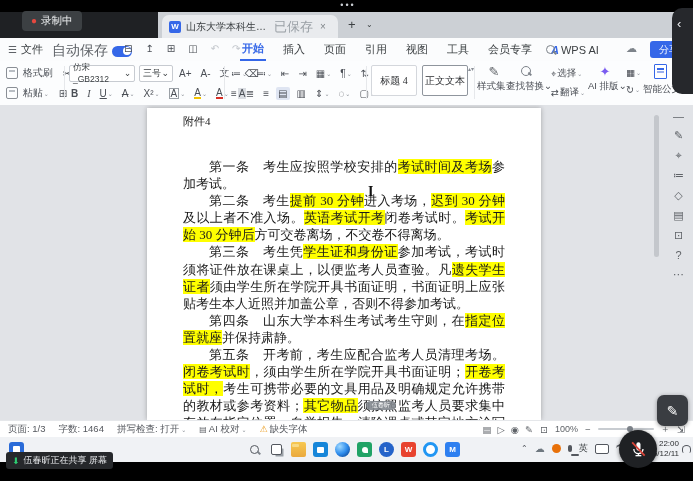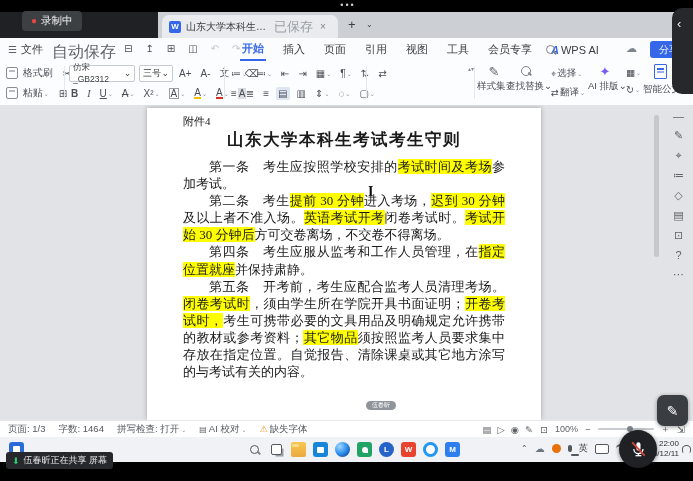--- a/index.html
+++ b/index.html
@@ -21,21 +21,21 @@
          display:flex;align-items:center;justify-content:center;flex:0 0 auto;}
   .tab-title{margin-left:5px;max-width:84px;overflow:hidden;white-space:nowrap;text-overflow:ellipsis;color:#3c4043;}
   .tab-status{margin-left:4px;color:#9aa0a6;font-size:13px;white-space:nowrap;}
   .tab-close{margin-left:7px;color:#80868b;font-size:10px;}
   .tab-plus{position:absolute;left:348px;top:5px;font-size:13px;color:#3c4043;}
   .tab-caret{position:absolute;left:366px;top:8px;font-size:8px;color:#3c4043;}
   
   .menubar{position:absolute;left:0;top:38px;width:693px;height:23px;background:#fbfcfd;border-bottom:1px solid #e8eaec;font-size:11px;}
   .mb-file{position:absolute;left:8px;top:4px;display:flex;gap:4px;align-items:center;color:#3c4043;}
   .mb-burger{color:#5f6368;font-size:10px;}
-  .autosave{position:absolute;left:52px;top:4px;display:flex;align-items:center;gap:4px;font-size:16px;color:#5f6368;flex-direction:column;}
+  .autosave{position:absolute;left:52px;top:4px;display:flex;align-items:center;gap:4px;font-size:14px;color:#5f6368;}
   .toggle{width:20px;height:11px;border-radius:6px;background:#3567e8;position:relative;}
   .toggle i{position:absolute;right:1.5px;top:1.5px;width:8px;height:8px;border-radius:50%;background:#fff;}
   .quick{position:absolute;left:122px;top:4px;display:flex;gap:9px;color:#7d838a;font-size:11px;}
   .quick .dim{color:#c3c7cc;}
   .menus{position:absolute;left:240px;top:0;height:23px;display:flex;gap:15px;align-items:center;}
   .menu{color:#3c4043;padding:3px 2px;white-space:nowrap;}
   .menu.active{color:#3567e8;font-weight:bold;border-bottom:2px solid #3567e8;}
   .ai-a{color:#3567e8;font-weight:bold;font-style:italic;margin-right:2px;}
   .mag{display:inline-block;width:7px;height:7px;border:1.5px solid #7d838a;border-radius:50%;position:relative;}
   .mag::after{content:"";position:absolute;left:6px;top:6px;width:4px;height:1.5px;background:#7d838a;transform:rotate(45deg);}
@@ -333,20 +333,24 @@
         <span class="tool">
           <span>◌</span>
           <span class="cr">⌄</span>
         </span>
         <span class="tool">
           <span>▢</span>
           <span class="cr">⌄</span>
         </span>
       </div>
     <div class="vdiv" style="left:366px;"></div>
+    <div class="gallery" id="style-gallery">
+        <div class="sg">标题 4</div>
+        <div class="sg selected">正文文本</div>
+      </div>
     <div class="gal-arrows">▴▾</div>
     <div class="vdiv" style="left:474px;"></div>
     <div class="bigbtn" style="left:477px;">
       <div class="ic">✎</div>
       <div class="lb"><span>样式集</span><span class="cr">⌄</span></div>
     </div>
     <div class="bigbtn" style="left:506px;width:40px;">
       <div class="ic"><span class="mag" style="width:8px;height:8px;"></span></div>
       <div class="lb"><span>查找替换</span><span class="cr">⌄</span></div>
     </div>
@@ -378,25 +382,25 @@
       </div>
     <div class="bigbtn" style="left:643px;">
       <div class="ic"><span class="docic"></span></div>
       <div class="lb">智能公文</div>
     </div>
   </div>
 
   <div class="docarea">
     <div class="page">
       <div class="attach">附件4</div>
-      <h1 class="doc-title">山东大学本科生考试考生守则</h1>
       <div id="paras">
           <p><span>第一条　考生应按照学校安排的</span><span class="hl">考试时间及考场</span><span>参加考试。</span></p>
           <p><span>第二条　考生</span><span class="hl">提前 30 分钟</span><span>进入考场，</span><span class="hl">迟到 30 分钟</span><span>及以上者不准入场。</span><span class="hl">英语考试开考</span><span>闭卷考试时。</span><span class="hl">考试开始 30 分钟后</span><span>方可交卷离场，不交卷不得离场。</span></p>
-          <p><span>第四条　考生应服从监考和工作人员管理，在</span><span class="hl">指定位置就座</span><span>并保持肃静。</span></p>
+          <p><span>第三条　考生凭</span><span class="hl">学生证和身份证</span><span>参加考试，考试时须将证件放在课桌上，以便监考人员查验。凡</span><span class="hl">遗失学生证者</span><span>须由学生所在学院开具书面证明，书面证明上应张贴考生本人近照并加盖公章，否则不得参加考试。</span></p>
+          <p><span>第四条　山东大学本科生考试考生守则，在</span><span class="hl">指定位置就座</span><span>并保持肃静。</span></p>
           <p><span>第五条　开考前，考生应配合监考人员清理考场。</span><span class="hl">闭卷考试时</span><span>，须由学生所在学院开具书面证明；</span><span class="hl">开卷考试时，</span><span>考生可携带必要的文具用品及明确规定允许携带的教材或参考资料；</span><span class="hl">其它物品</span><span>须按照监考人员要求集中存放在指定位置。自觉报告、清除课桌或其它地方涂写的与考试有关的内容。</span></p>
         </div>
       <div class="ibeam">I</div>
       <div class="collab-pill">伍春昕</div>
     </div>
     <div class="vscroll">
         <div class="thumb"></div>
       </div>
     <div class="rail" id="rail">
         <span>—</span>

